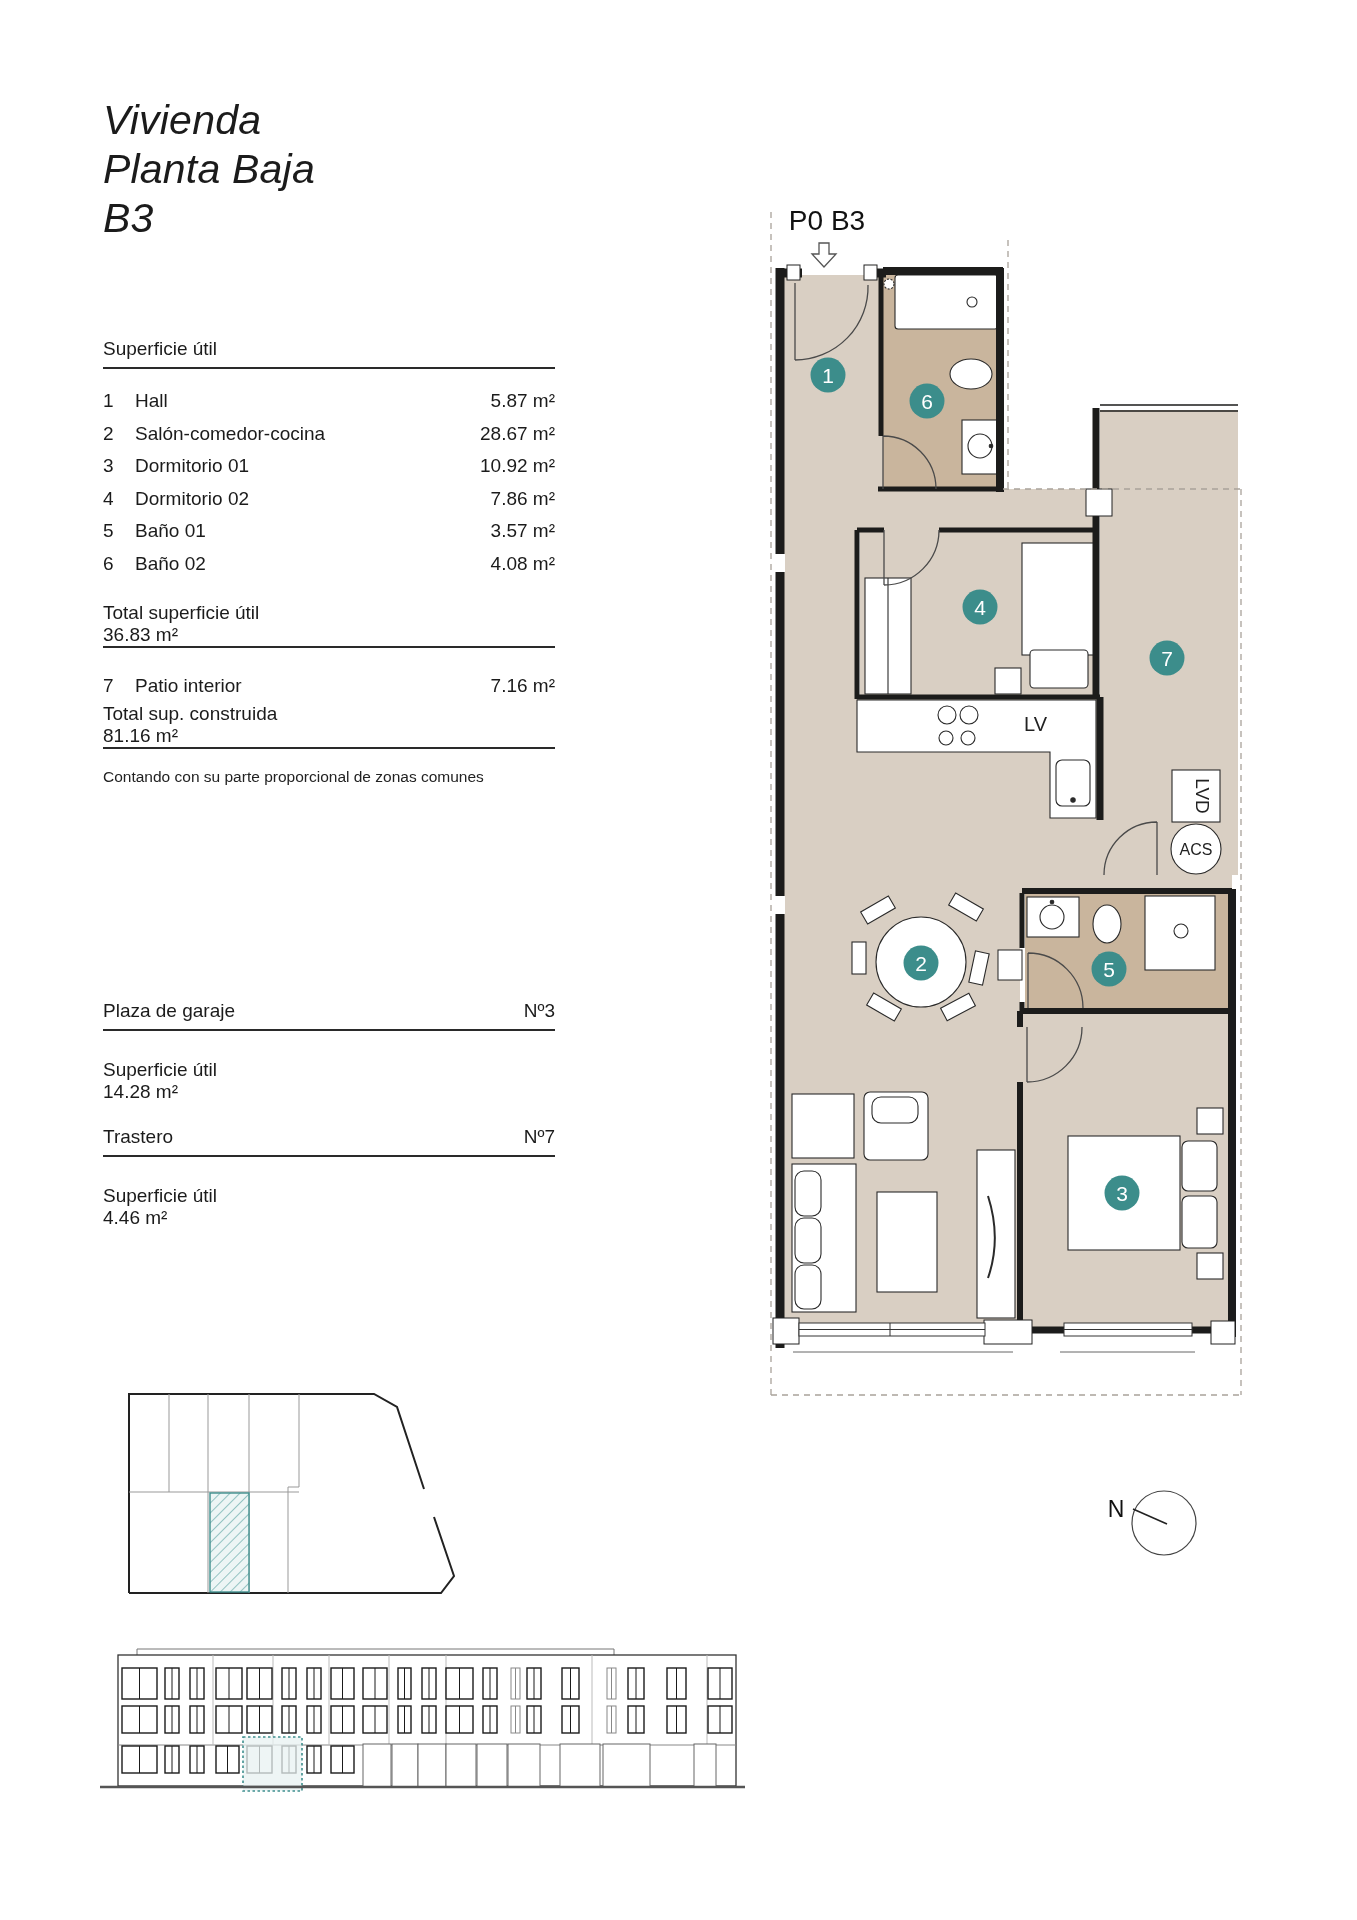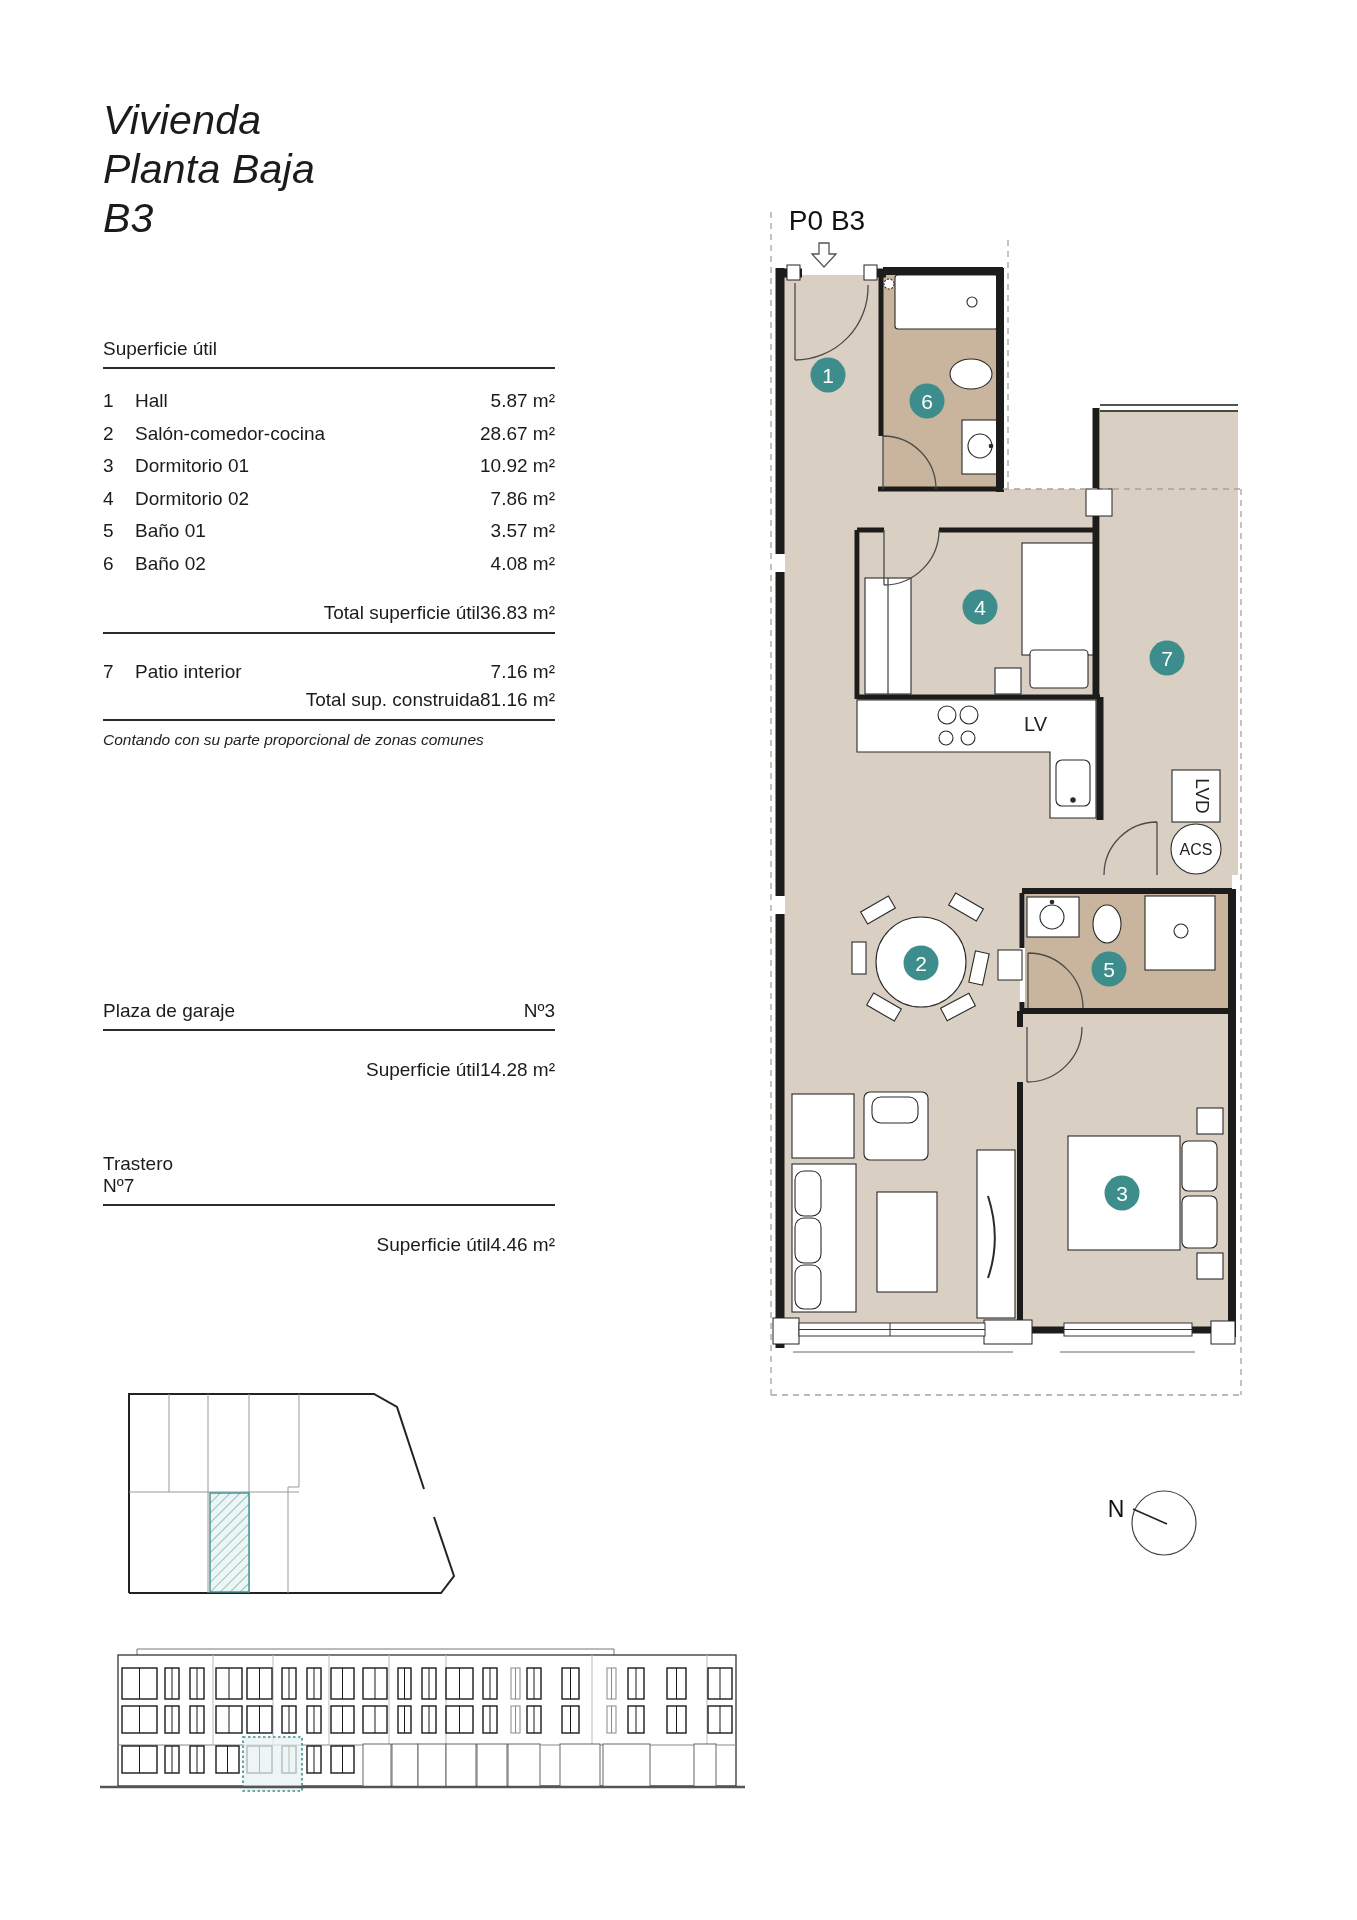--- a/index.html
+++ b/index.html
@@ -7,21 +7,21 @@
   .abs{position:absolute;}
   
   #title-block{left:103px;top:96px;font-size:41px;line-height:49px;letter-spacing:0.2px;font-style:italic;}
   
   .tbl{left:103px;width:452px;font-size:19px;}
   .tbl-header{display:flex;justify-content:space-between;border-bottom:2px solid #2a2a2a;padding-bottom:7px;}
   .row{display:flex;align-items:center;height:32.5px;}
   .row .num{width:32px;flex:0 0 32px;}
   .row .lbl{flex:1;}
   .row .val{text-align:center;white-space:nowrap;}
-  .total-row{display:flex;justify-content:flex-end;border-bottom:2px solid #2a2a2a;padding-bottom:8px;}
+  .total-row{display:flex;justify-content:center;border-bottom:2px solid #2a2a2a;flex-direction:column;}
   .note{font-size:15.5px;color:#222;}
   svg text{font-family:"Liberation Sans",sans-serif;}
 </style>
 </head>
 <body>
 
 <div class="abs" id="title-block">
   <div>Vivienda</div>
   <div>Planta Baja</div>
   <div>B3</div>
@@ -69,33 +69,33 @@
   </div>
   <div class="row" style="margin-top:22px;">
     <span class="num">7</span>
     <span class="lbl">Patio interior</span>
     <span class="val">7.16 m²</span>
   </div>
   <div class="total-row" style="">
     <span>Total sup. construida</span>
     <span>81.16 m²</span>
   </div>
-  <div class="note" style="margin-top:10px;font-style:italic;">Contando con su parte proporcional de zonas comunes</div>
+  <div class="note" style="margin-top:19px;">Contando con su parte proporcional de zonas comunes</div>
 </div>
 
 <div class="abs tbl" style="top:1000px;">
   <div class="tbl-header">
     <span>Plaza de garaje</span>
     <span>Nº3</span>
   </div>
   <div class="total-row" style="border-bottom:none;margin-top:28px;">
     <span>Superficie útil</span>
     <span>14.28 m²</span>
   </div>
-  <div class="tbl-header" style="margin-top:64px;flex-direction:column;">
+  <div class="tbl-header" style="margin-top:23px;">
     <span>Trastero</span>
     <span>Nº7</span>
   </div>
   <div class="total-row" style="border-bottom:none;margin-top:28px;">
     <span>Superficie útil</span>
     <span>4.46 m²</span>
   </div>
 </div>
 
 <svg class="abs" style="left:0;top:0;" width="1357" height="1920" viewBox="0 0 1357 1920">

